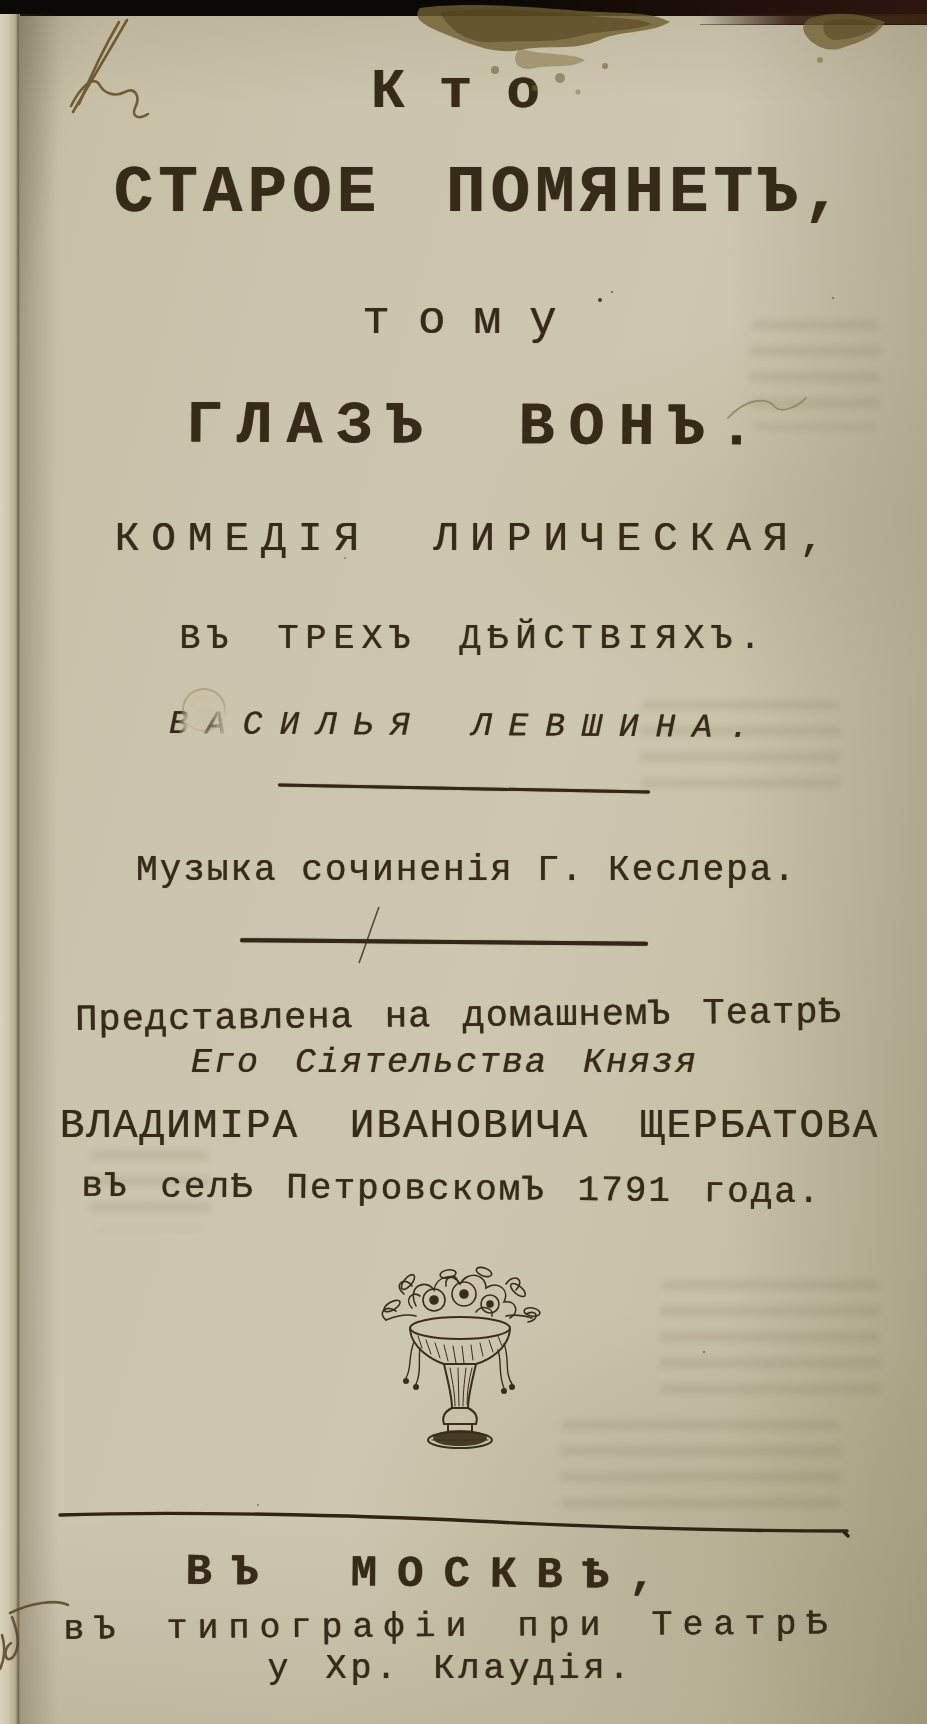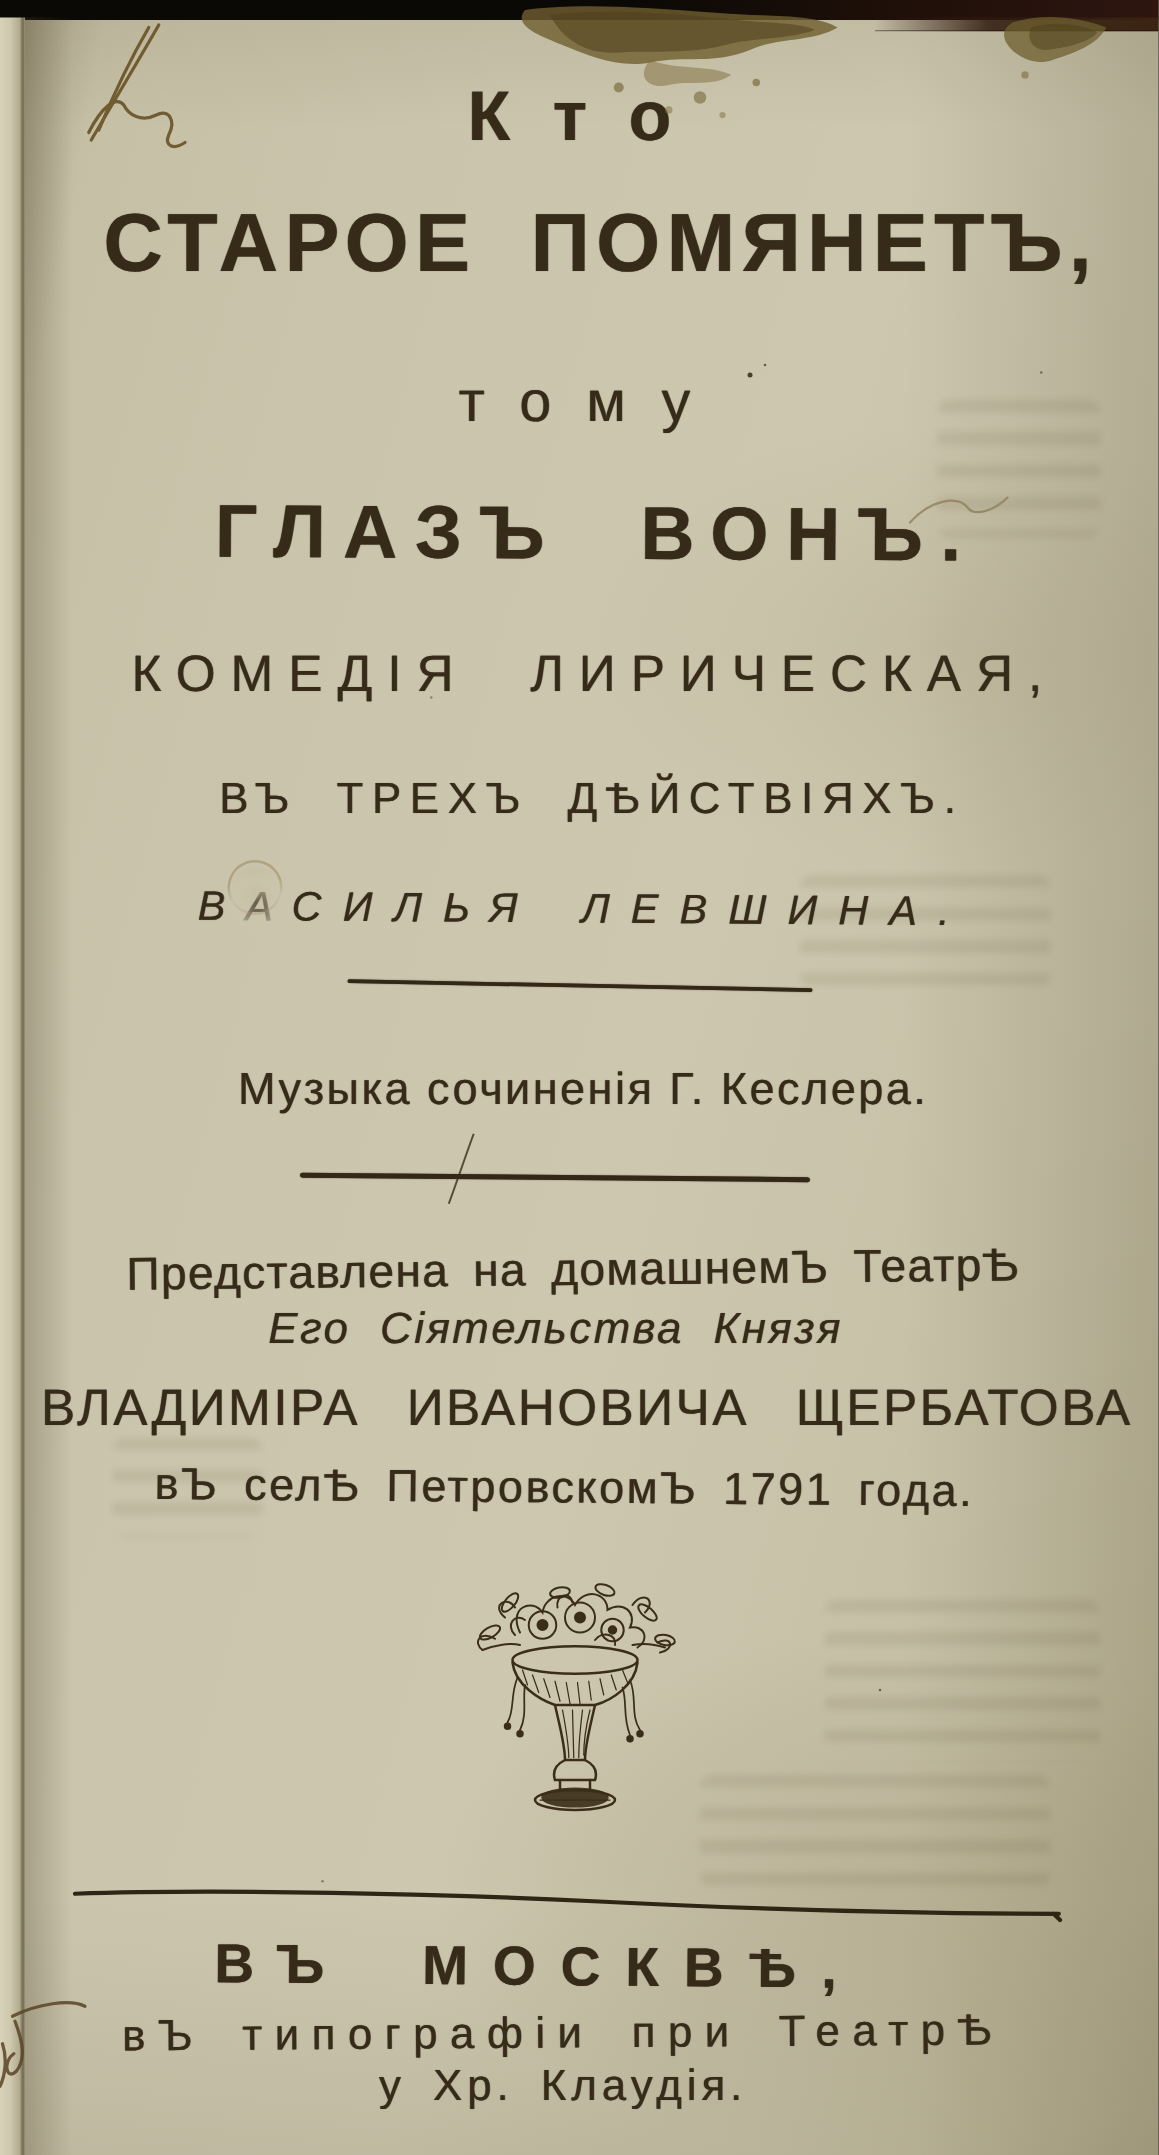--- a/index.html
+++ b/index.html
@@ -5,21 +5,21 @@
   html,body{margin:0;padding:0;background:#0d0a07;}
   #scan{
     position:relative;width:927px;height:1724px;overflow:hidden;
     background:
       linear-gradient(100deg, rgba(60,52,30,.22) 0%, rgba(60,52,30,0) 7%),
       linear-gradient(to right, rgba(70,60,35,0) 78%, rgba(70,60,35,.16) 100%),
       linear-gradient(to bottom, rgba(80,70,40,.10) 0%, rgba(80,70,40,0) 6%, rgba(80,70,40,0) 88%, rgba(80,70,40,.10) 100%),
       radial-gradient(ellipse 500px 300px at 75% 88%, rgba(110,95,55,.14), rgba(110,95,55,0) 70%),
       radial-gradient(ellipse 420px 260px at 82% 30%, rgba(120,105,60,.10), rgba(120,105,60,0) 70%),
       linear-gradient(105deg,#bdb69b 0%,#c6c0a7 8%,#cbc5ad 30%,#cdc7af 55%,#c6c0a7 78%,#bab394 100%);
-    font-family:Liberation Sans, sans-serif;
+    font-family:Liberation Mono, monospace;
   }
   
   .binding{position:absolute;top:0;left:0;width:927px;height:16px;
     background:linear-gradient(to right,#0b0906 0%,#0b0906 55%,#1d0f08 75%,#2e1510 100%);}
   .binding-right{position:absolute;top:14px;left:700px;width:227px;height:10px;
     background:linear-gradient(to right, rgba(46,24,12,0) 0%, rgba(46,24,12,.85) 40%, #3a2312 100%);
     border-bottom:1px solid rgba(20,10,5,.4);}
   
   .curl{position:absolute;top:14px;left:0;width:20px;height:1710px;
     background:linear-gradient(to right,#d8d2b9 0%,#cfc8ae 40%,#b2ab8e 78%,#6e6750 92%,#9d9579 100%);}

